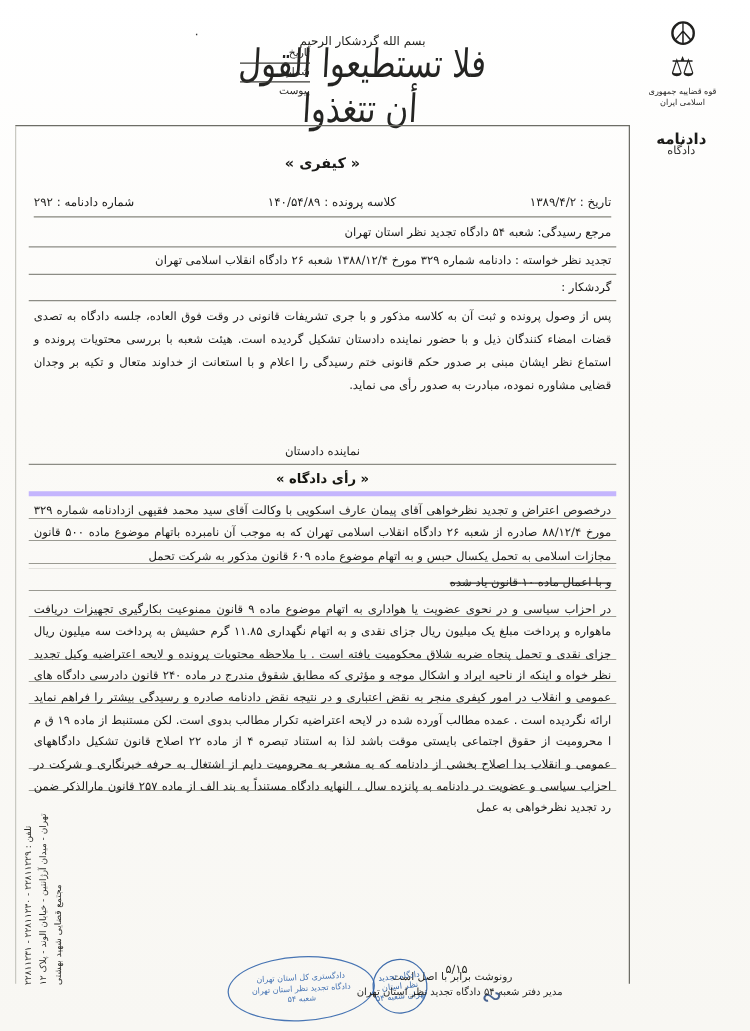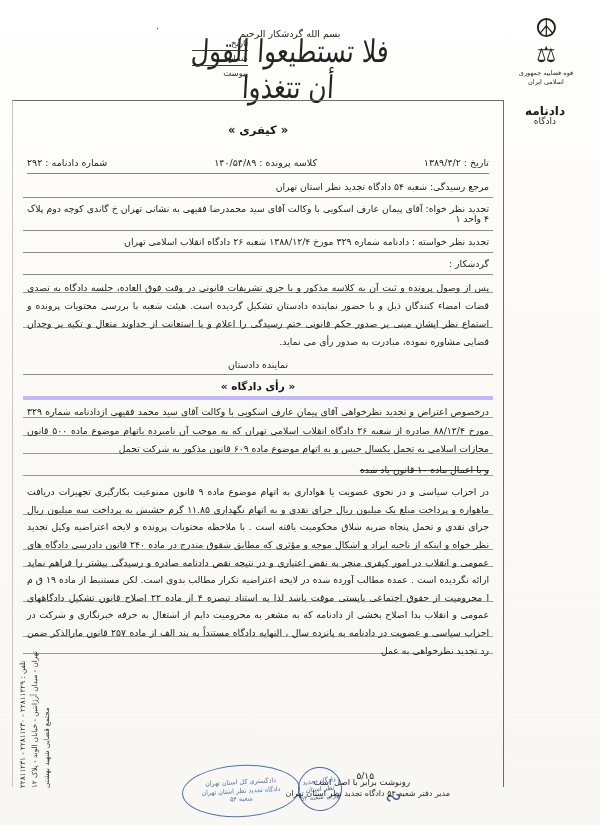--- a/index.html
+++ b/index.html
@@ -187,20 +187,21 @@
         #9a9a92 17px,
         #9a9a92 17.6px
       );
   }
   .signer {
     text-align: center;
     font-size: 9.3px;
     padding: 6px 0 4px 0;
     color: #1b1b19;
     border-bottom: 1px solid #8c8c85;
+    margin-top: 30px;
   }
   .verdict-title {
     text-align: center;
     font-size: 10.5px;
     font-weight: bold;
     padding: 5px 0 4px 0;
     color: #15150f;
     border-bottom: 4px solid #c4b5fd;
   }
   .body-para {
@@ -365,21 +366,20 @@
 
       <div class="case-title">« کیفری »</div>
 
       <div class="id-row">
         <div>تاریخ : ۱۳۸۹/۴/۲</div>
         <div>کلاسه پرونده : ۱۴۰/۵۴/۸۹</div>
         <div>شماره دادنامه : ۲۹۲</div>
       </div>
 
       <div class="line">مرجع رسیدگی: شعبه ۵۴ دادگاه تجدید نظر استان تهران</div>
-      <div class="line tall">تجدید نظر خواه: آقای پیمان عارف اسکویی با وکالت آقای سید محمدرضا فقیهی به نشانی تهران خ گاندی کوچه دوم پلاک ۴ واحد ۱</div>
       <div class="line">تجدید نظر خواسته : دادنامه شماره ۳۲۹ مورخ ۱۳۸۸/۱۲/۴ شعبه ۲۶ دادگاه انقلاب اسلامی تهران</div>
       <div class="line">گردشکار :</div>
 
       <div class="para">پس از وصول پرونده و ثبت آن به کلاسه مذکور و با جری تشریفات قانونی در وقت فوق العاده، جلسه دادگاه به تصدی قضات امضاء کنندگان ذیل و با حضور نماینده دادستان تشکیل گردیده است. هیئت شعبه با بررسی محتویات پرونده و استماع نظر ایشان مبنی بر صدور حکم قانونی ختم رسیدگی را اعلام و با استعانت از خداوند متعال و تکیه بر وجدان قضایی مشاوره نموده، مبادرت به صدور رأی می نماید.</div>
 
       <div class="signer">نماینده دادستان</div>
 
       <div class="verdict-title">« رأی دادگاه »</div>
 
       <div class="body-para">درخصوص اعتراض و تجدید نظرخواهی آقای پیمان عارف اسکویی با وکالت آقای سید محمد فقیهی ازدادنامه شماره ۳۲۹ مورخ ۸۸/۱۲/۴ صادره از شعبه ۲۶ دادگاه انقلاب اسلامی تهران که به موجب آن نامبرده باتهام موضوع ماده ۵۰۰ قانون مجازات اسلامی به تحمل یکسال حبس و به اتهام موضوع ماده ۶۰۹ قانون مذکور به شرکت تحمل</div>

